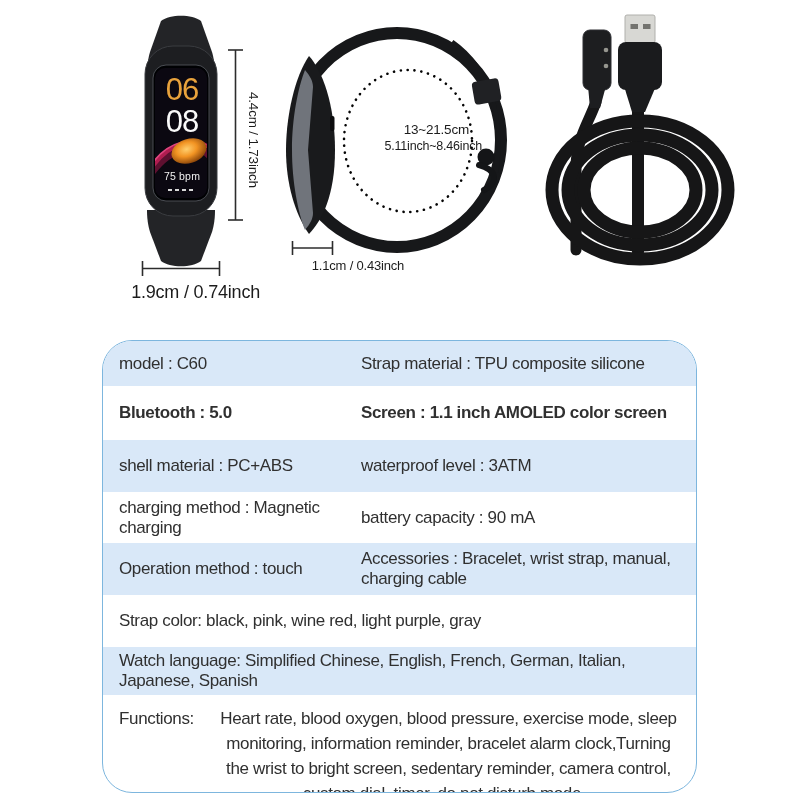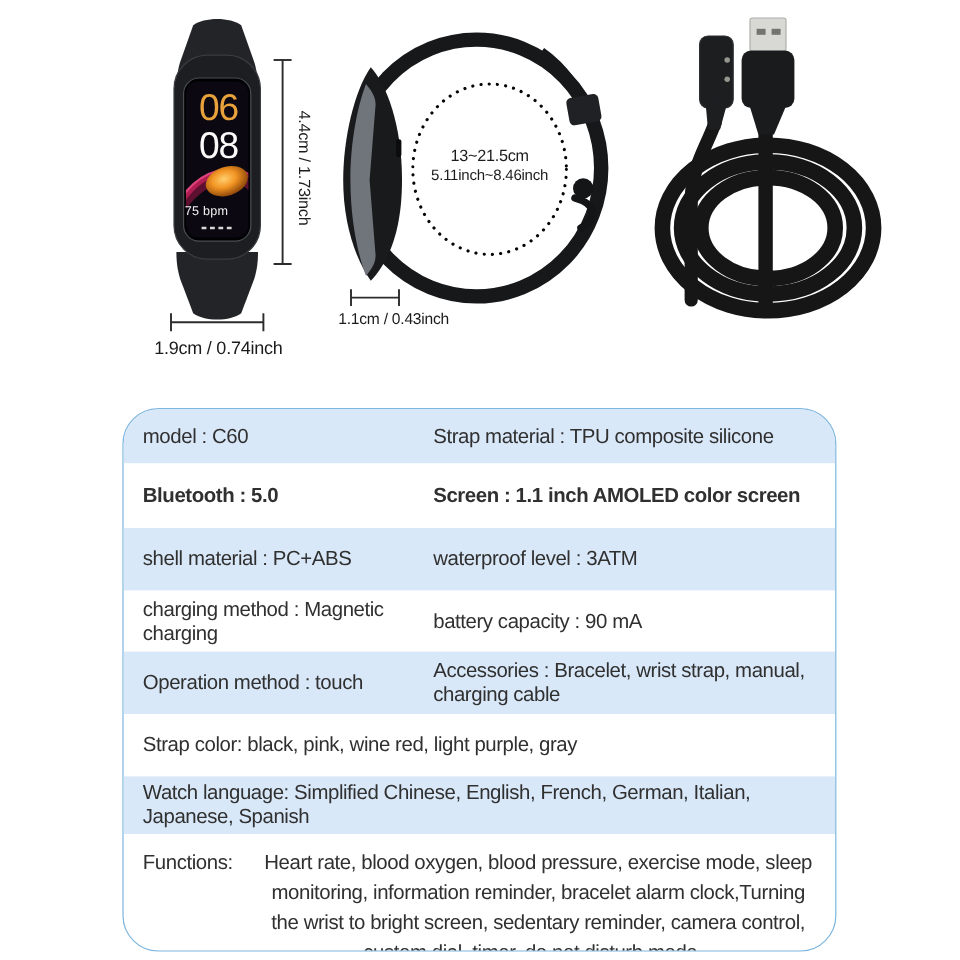--- a/index.html
+++ b/index.html
@@ -2,39 +2,39 @@
 <html><head>
 <meta charset="utf-8">
 <style>
   html,body { margin:0; padding:0; background:#ffffff; }
   .stage {
     position:relative; width:800px; height:800px; overflow:hidden;
     background:#ffffff; font-family:"Liberation Sans", sans-serif; color:#1f1f1f;
   }
   .stage svg { position:absolute; left:0; top:0; }
   .hero-label { position:absolute; color:#1c1c1c; letter-spacing:-0.2px; white-space:nowrap; }
-  .center { text-align:center; }
+  .center { text-align:right; }
 
   
   .screen-hour, .screen-minute {
     position:absolute; left:154px; width:56px; text-align:center;
     font-size:31px; line-height:1; letter-spacing:-1px; font-weight:400;
   }
   .screen-hour  { top:74px;  color:#e8a23c; }
   .screen-minute{ top:106px; color:#fafafa; }
   .screen-bpm {
-    position:absolute; left:154px; top:170px; width:56px; 
+    position:absolute; left:154px; top:170px; width:56px; text-align:center;
     font-size:10.5px; color:#f0f0f0; letter-spacing:0.2px;
   }
 
   .dim-height {
     left:261px; top:92px; font-size:13.5px;
     transform:rotate(90deg); transform-origin:left top;
   }
-  .dim-width     { left:104px; top:282px; width:156px; font-size:15px; }
+  .dim-width     { left:104px; top:282px; width:156px; font-size:18px; }
   .dim-thickness { left:252px; top:258px; width:152px; font-size:13px; }
   .wrist-cm      { left:347px; top:122px; width:122px; font-size:13.5px; }
   .wrist-inch    { left:334px; top:139px; width:148px; font-size:12.5px; }
 
   
   .spec-table {
     position:absolute; left:102px; top:340px; width:595px; height:453px;
     box-sizing:border-box; border:1.5px solid #7db6de; border-radius:30px;
     overflow:hidden; display:flex; flex-direction:column;
     font-size:17px; letter-spacing:-0.35px; color:#303030; background:#ffffff;

